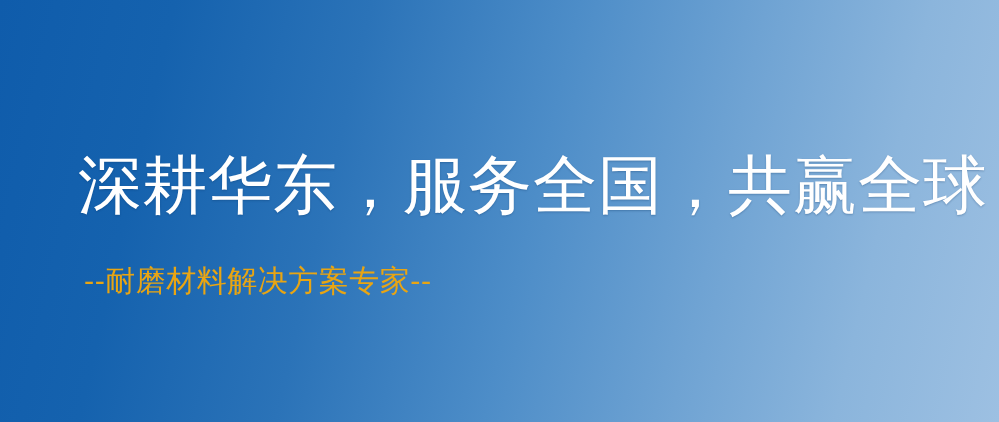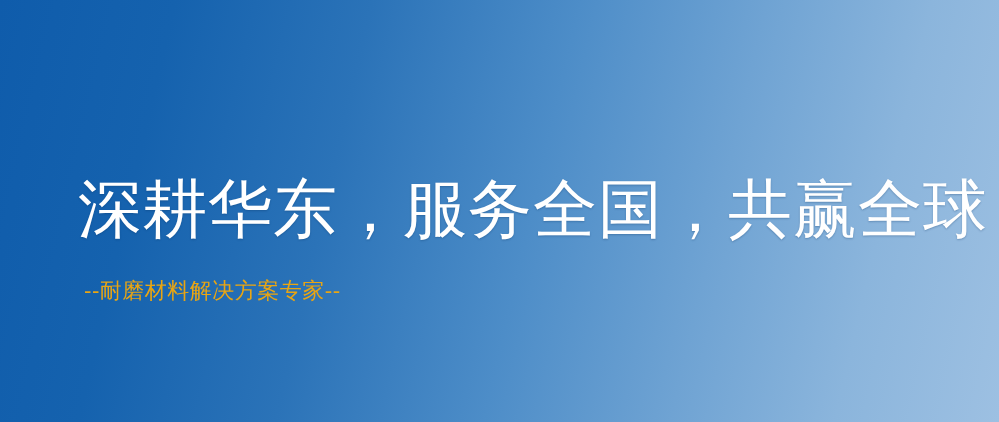--- a/index.html
+++ b/index.html
@@ -34,35 +34,33 @@
     left: 78px;
     top: 146px;
     width: 860px;
     color: #ffffff;
     font-family: "DejaVu Serif", "Liberation Serif", serif;
     font-size: 64px;
     line-height: 78px;
     letter-spacing: 1px;
     white-space: nowrap;
     text-shadow: 0 1px 2px rgba(10, 50, 95, 0.30);
-    margin-top: 24px;
   }
 
   
   #subtitle {
     position: absolute;
     left: 84px;
     top: 265px;
     color: #e8a513;
     font-family: "DejaVu Serif", "Liberation Serif", serif;
-    font-size: 22px;
+    font-size: 30px;
     line-height: 32px;
     letter-spacing: 0.5px;
     white-space: nowrap;
-    margin-top: 10px;
   }
 
   
   #logo {
     position: absolute;
     left: 748px;
     top: 296px;
     width: 251px;
     height: 126px;
   }

